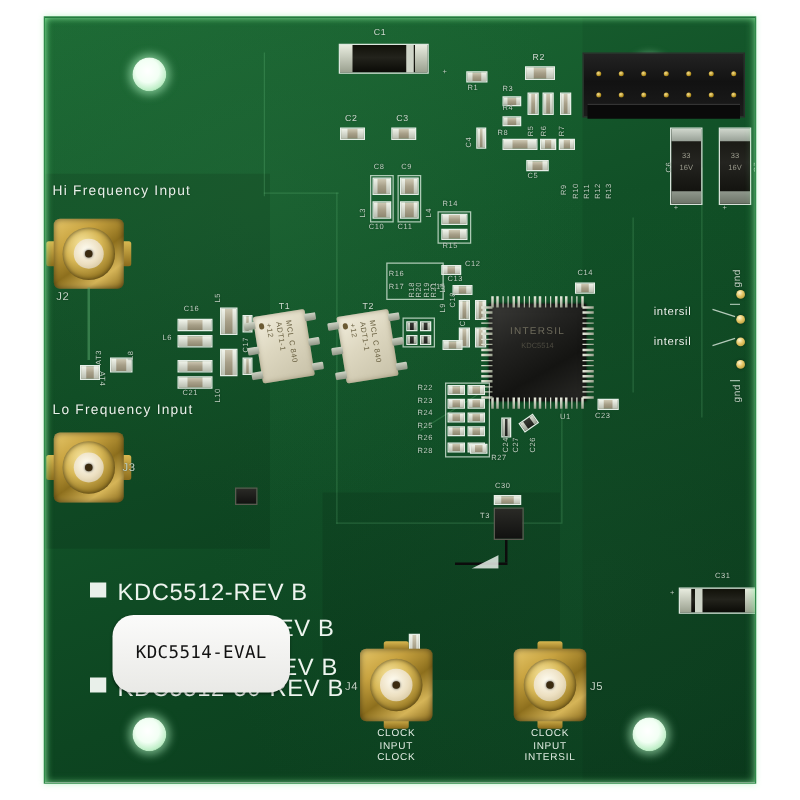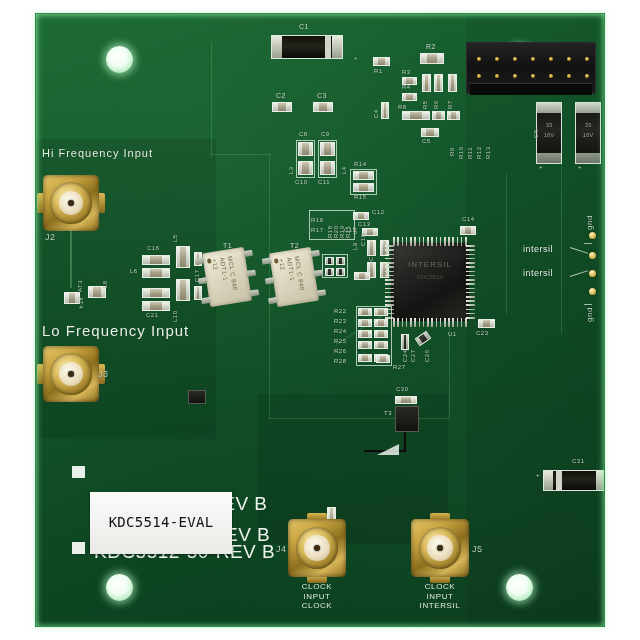--- a/index.html
+++ b/index.html
@@ -150,20 +150,21 @@
              clip-path:polygon(6px 0,100% 0,100% 100%,0 100%);}
 
   .revline{position:absolute;color:#edf4ee;font-size:19px;font-family:"Liberation Sans",sans-serif;letter-spacing:.5px;white-space:nowrap;}
   .checkbox{position:absolute;width:13px;height:12px;background:#e9f0ea;}
 
   
   #sticker{
     position:absolute;left:54px;top:478px;width:142px;height:62px;
     background:linear-gradient(180deg,#fbfbfa,#e9e9e6);
     box-shadow:0 1px 2px rgba(0,0,0,.45);
+    border-radius:17px;
   }
   #sticker .t{
     position:absolute;left:0;right:0;top:22px;text-align:center;
     font-family:"DejaVu Sans Mono","Liberation Mono",monospace;
     font-size:14px;color:#111;letter-spacing:.3px;
   }
 
   .conn-label{position:absolute;color:#dfeae0;font-size:8px;text-align:center;line-height:9.5px;letter-spacing:.6px;}
   .bigwhite{position:absolute;background:#e8efe9;}
 </style>
@@ -467,21 +468,21 @@
     <div class="sma" style="left:7px;top:161px;width:56px;height:56px;">
       <div class="tab" style="left:-6px;top:18px;width:8px;height:20px;"></div>
       <div class="tab" style="right:-6px;top:18px;width:8px;height:20px;"></div>
       <div class="body"></div>
       <div class="ring"></div>
       <div class="dielec"></div>
       <div class="pin"></div>
     </div>
     <div class="silk xs" style="left:9px;top:218px;font-size:9px;">J2</div>
 
-    <div class="silk" style="left:6px;top:308px;font-size:15px;letter-spacing:1px;">Lo Frequency Input</div>
+    <div class="silk" style="left:6px;top:308px;font-size:11px;letter-spacing:1px;">Lo Frequency Input</div>
 
     <div class="sma" style="left:7px;top:332px;width:56px;height:56px;">
       <div class="tab" style="left:-6px;top:18px;width:8px;height:20px;"></div>
       <div class="tab" style="right:-6px;top:18px;width:8px;height:20px;"></div>
       <div class="body"></div>
       <div class="ring"></div>
       <div class="dielec"></div>
       <div class="pin"></div>
     </div>
     <div class="silk xs" style="left:62px;top:355px;font-size:9px;">J3</div>
@@ -537,20 +538,21 @@
       <div class="lead" style="left:-8px;top:44px;"></div>
       <div class="lead" style="right:-8px;top:4px;"></div>
       <div class="lead" style="right:-8px;top:24px;"></div>
       <div class="lead" style="right:-8px;top:44px;"></div>
     </div>
 
     <div class="soic" style="left:152px;top:376px;width:18px;height:14px;"></div>
 
 
     <div class="checkbox" style="left:36px;top:452px;"></div>
+    <div class="revline" style="left:58px;top:450px;">KDC5512-REV B</div>
 
     <div class="revline" style="left:172px;top:479px;">REV B</div>
     <div class="revline" style="left:189px;top:510px;">EV B</div>
 
     <div class="checkbox" style="left:36px;top:528px;"></div>
     <div class="revline" style="left:58px;top:527px;">KDC5512-50-REV B</div>
 
     <div id="sticker">
       <div class="t">KDC5514-EVAL</div>
     </div>

